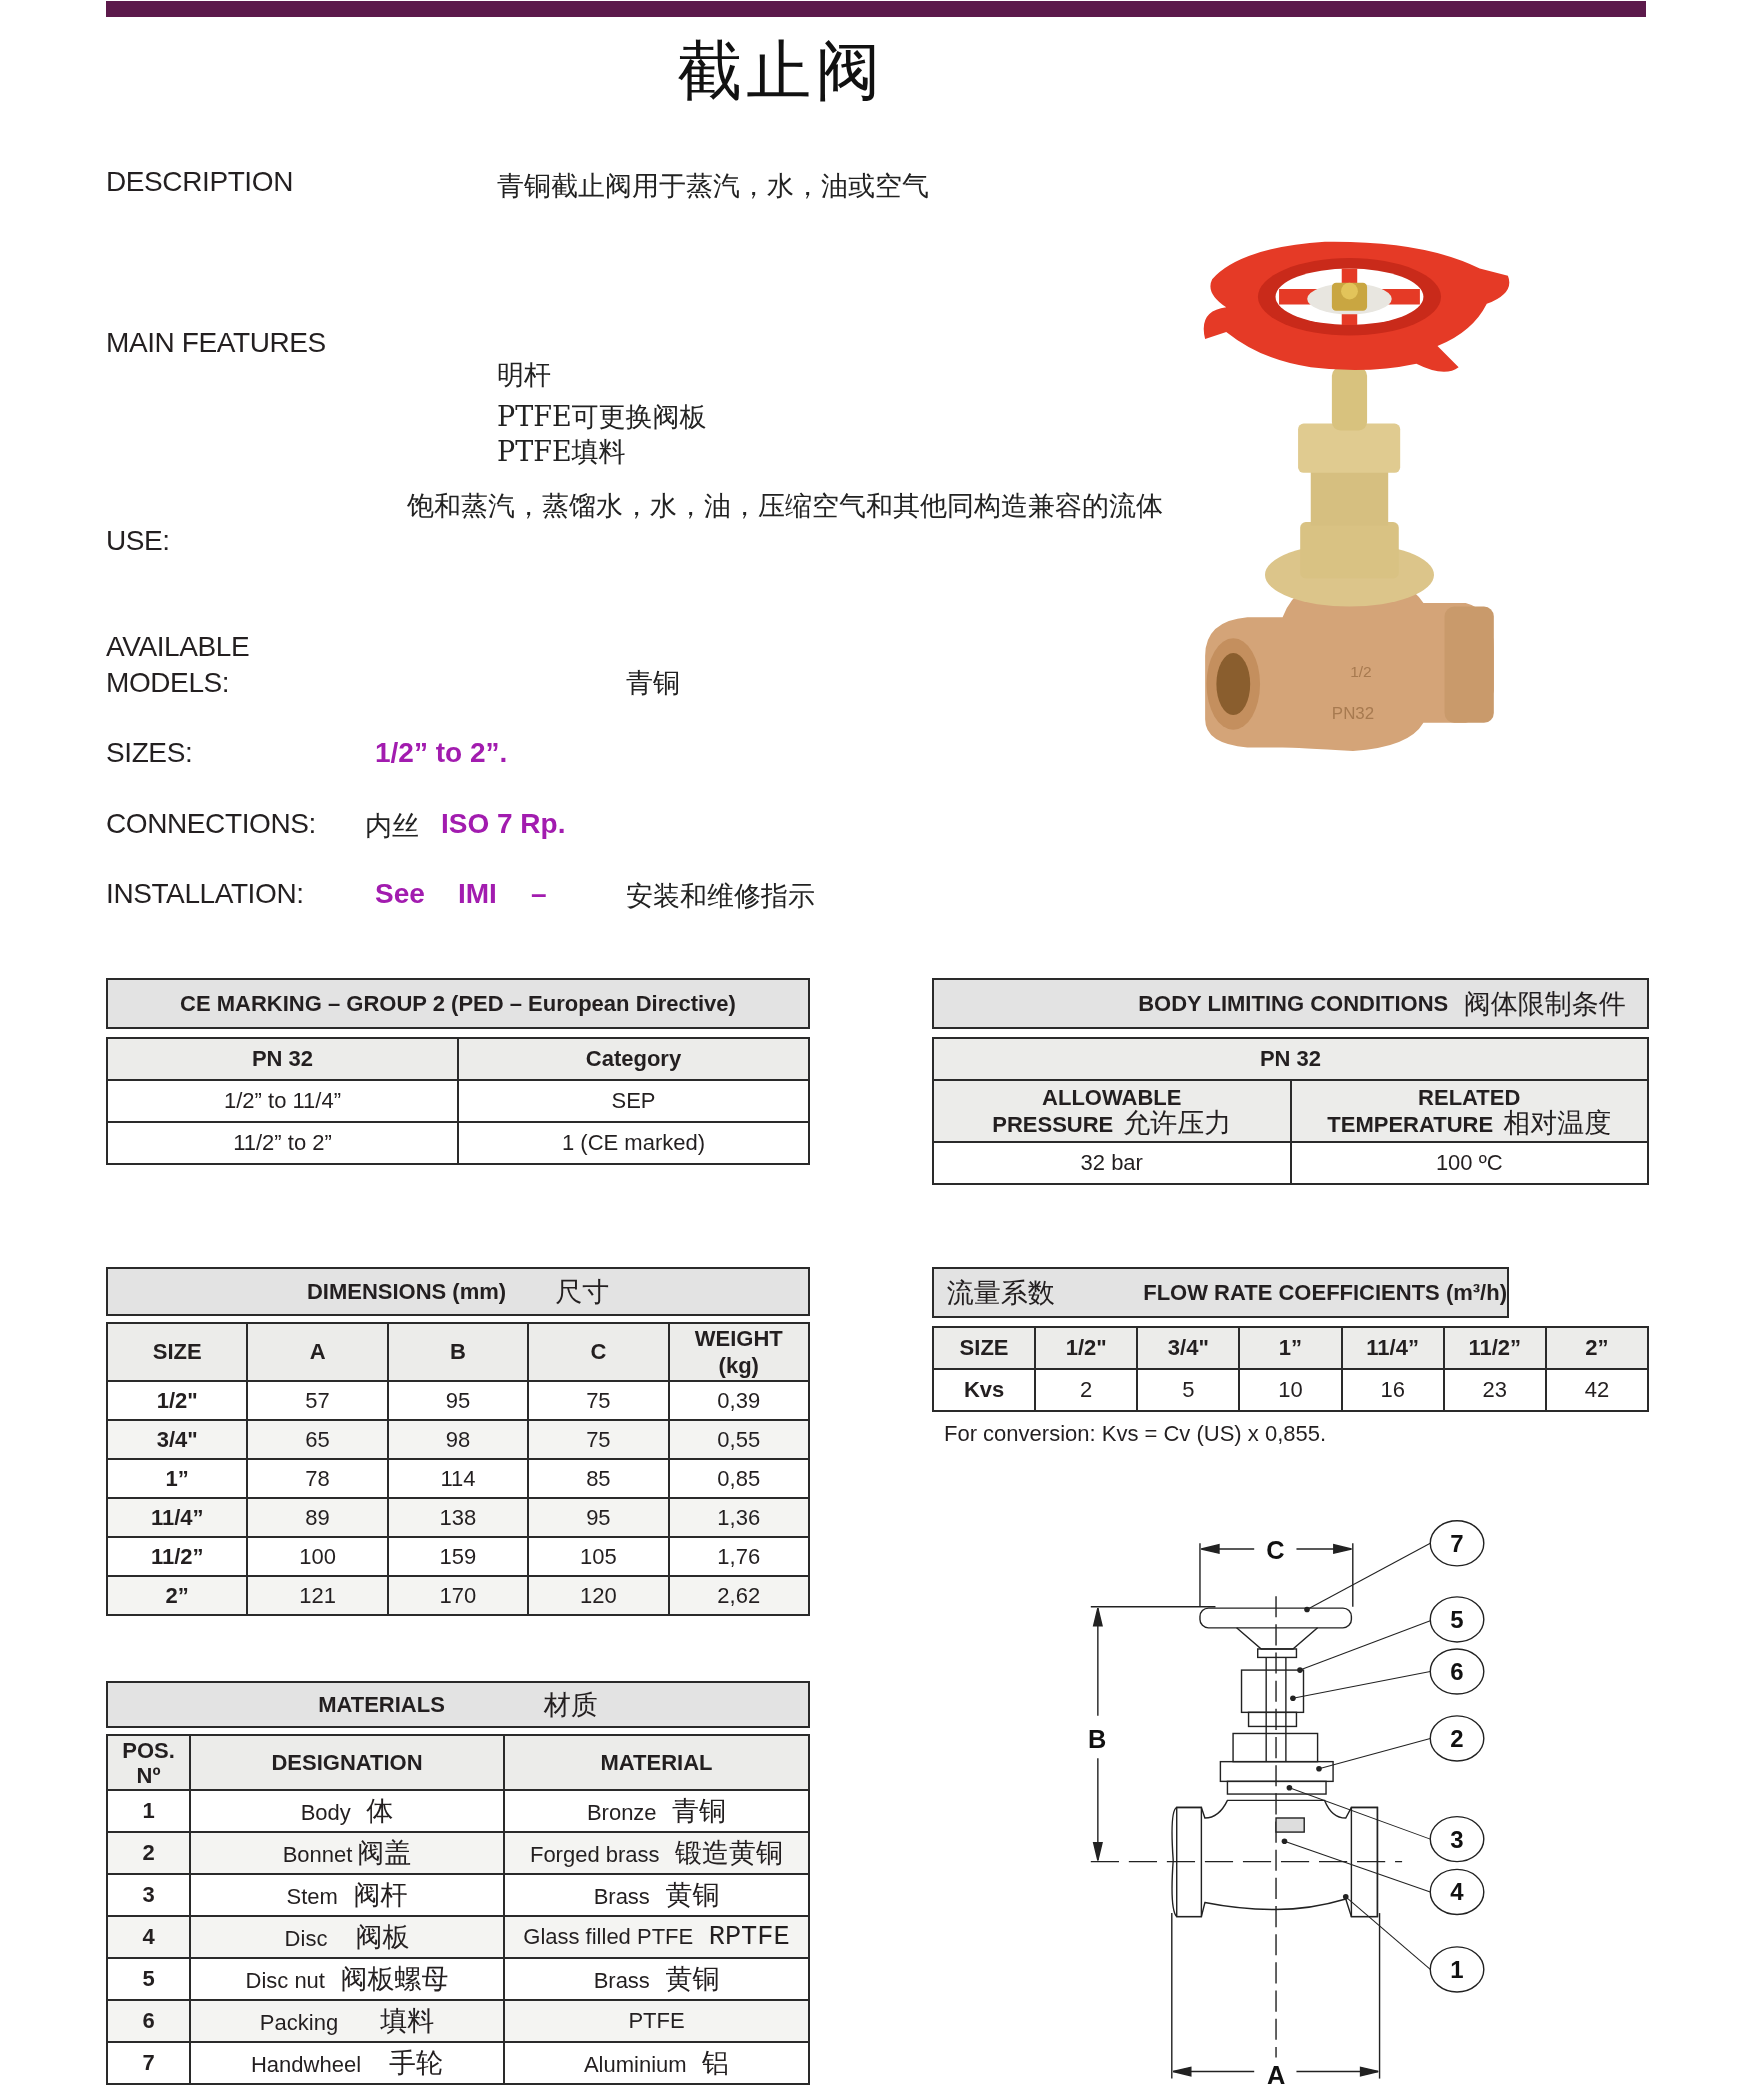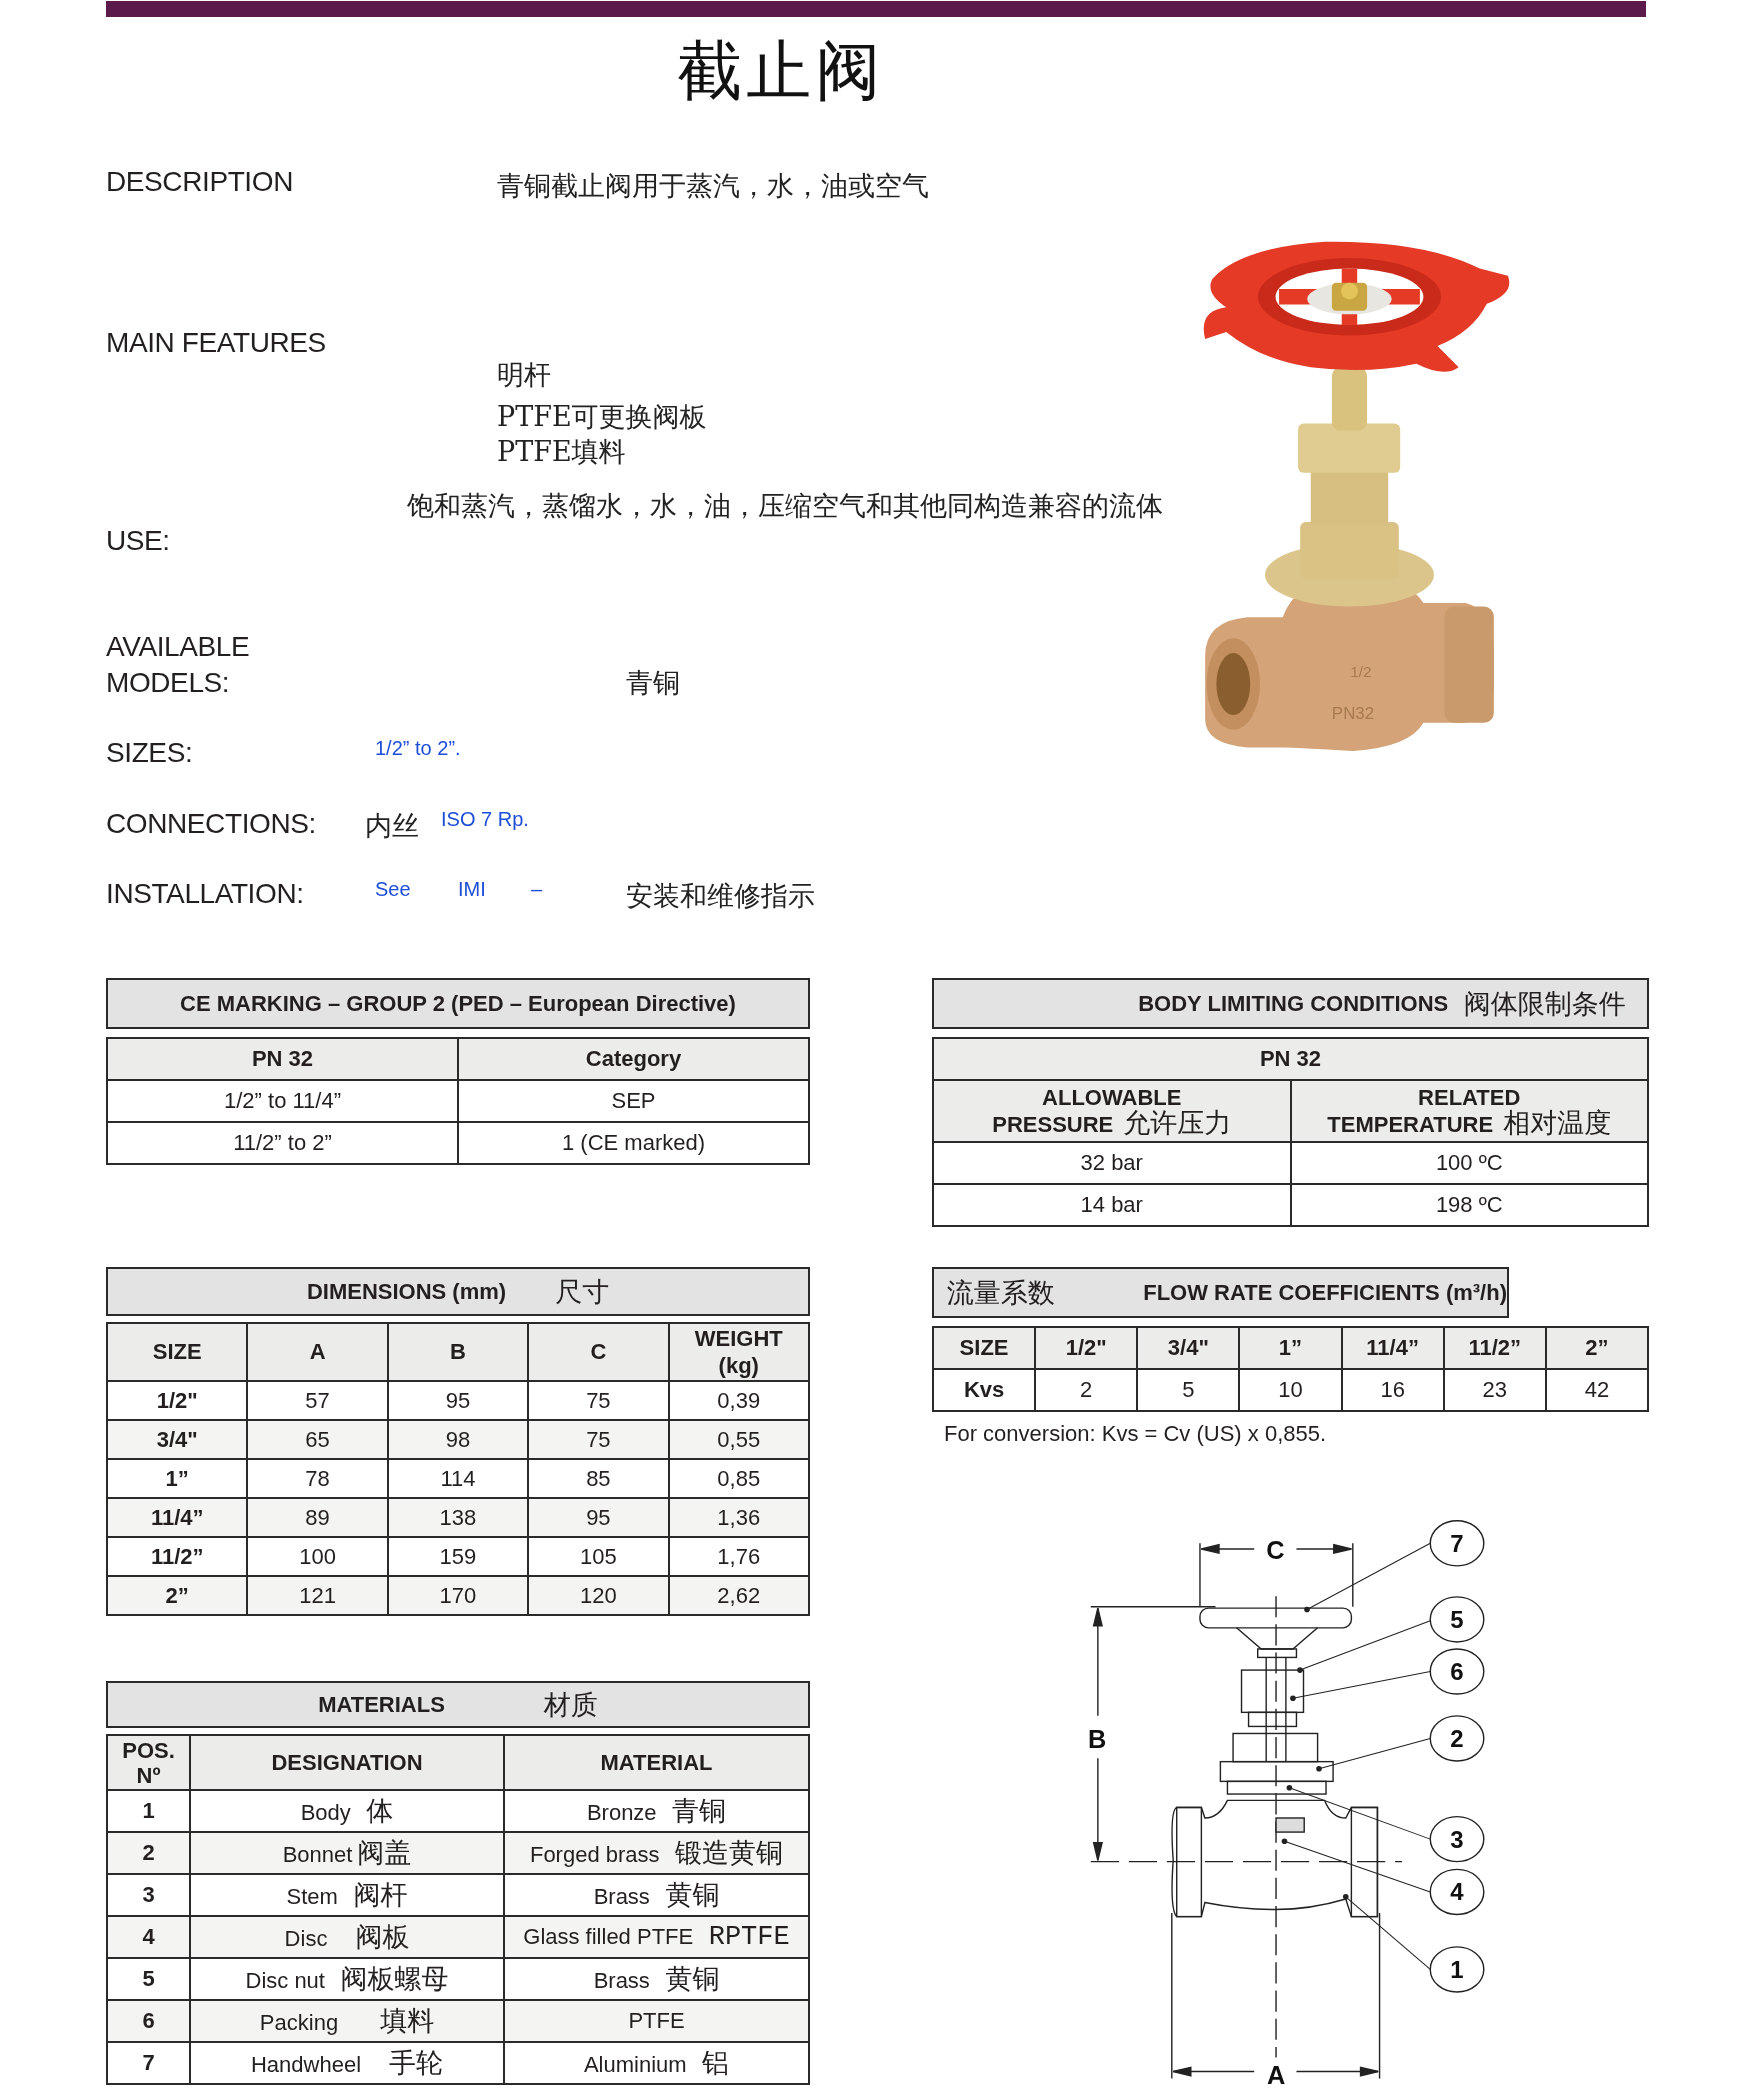--- a/index.html
+++ b/index.html
@@ -2,21 +2,21 @@
 <html style="font-size:11.3px"><head>
 <meta charset="utf-8">
 <style>
   html,body{margin:0;padding:0;background:#fff;}
   body{width:1748px;height:2097px;position:relative;overflow:hidden;font-family:"Liberation Sans",sans-serif;color:#231f20;}
   .abs{position:absolute;}
   .topbar{left:106px;top:1.4px;width:1540px;height:16px;background:#5c1a4b;}
   .title{left:677px;top:27px;font-family:"DejaVu Serif",serif;font-size:65px;letter-spacing:4.2px;color:#111;}
   .lbl{font-size:28px;letter-spacing:-0.4px;color:#231f20;white-space:nowrap;}
   .cn{font-family:"DejaVu Serif",serif;font-size:27px;color:#222;white-space:nowrap;}
-  .val{font-size:20px;color:#1d4ed8;white-space:nowrap;}
+  .val{font-size:28px;color:#a21caf;white-space:nowrap;font-weight:bold;}
 
   .tbox{position:absolute;border:2.1px solid #2a2a2a;background:#e3e3e3;box-sizing:border-box;display:flex;align-items:center;justify-content:center;font-weight:bold;font-size:22px;white-space:nowrap;}
   table.t{position:absolute;border-collapse:collapse;box-sizing:border-box;}
   table.t td{border:2.1px solid #2a2a2a;text-align:center;font-size:22px;padding:0;white-space:nowrap;}
   table.t tr.h td{background:#ececea;font-weight:bold;}
   table.t tr.alt td{background:#f4f4f2;}
   table.t td.b{font-weight:bold;}
   .cnin{font-family:Liberation Mono, monospace;font-weight:normal;font-size:27px;margin-left:15.5px;}
   .note{font-size:22px;white-space:nowrap;}
 
@@ -118,24 +118,20 @@
       <div><span>PRESSURE</span><span class="cnin" style="margin-left:10px;">允许压力</span></div>
     </td>
     <td style="line-height:27px;">
       <div>RELATED</div>
       <div><span>TEMPERATURE</span><span class="cnin" style="margin-left:10px;">相对温度</span></div>
     </td>
   </tr>
   <tr style="height:42px;">
     <td>32 bar</td>
     <td>100 ºC</td>
-  </tr>
-  <tr style="height:42px;">
-    <td>14 bar</td>
-    <td>198 ºC</td>
   </tr>
 </tbody>
   </table>
 
 <div class="tbox" style="left:106px;top:1267px;width:704px;height:49px;">
   <span>DIMENSIONS (mm)</span>
   <span class="cnin" style="margin-left:49px;">尺寸</span>
 </div>
 <table class="t" style="left:106px;top:1322px;width:704px;">
   <tbody>

